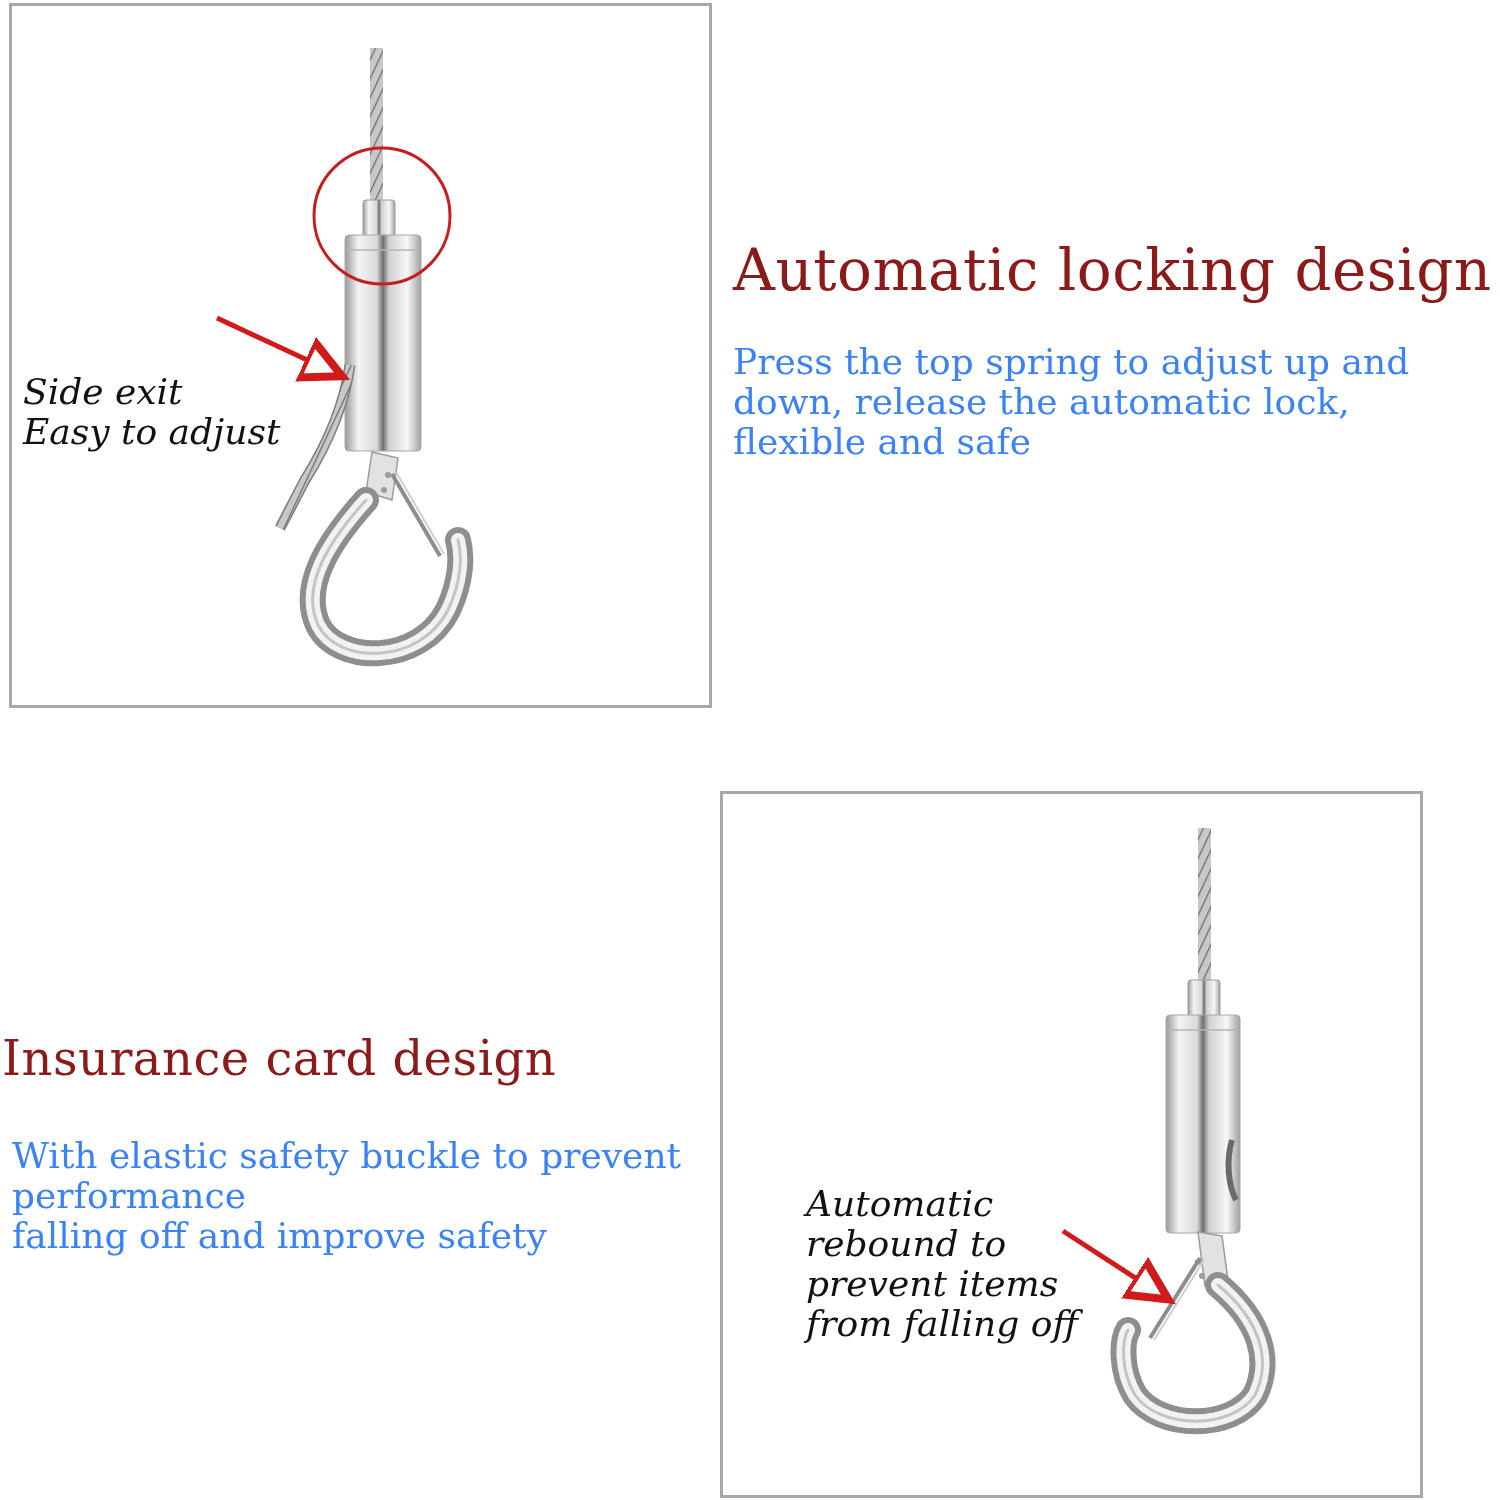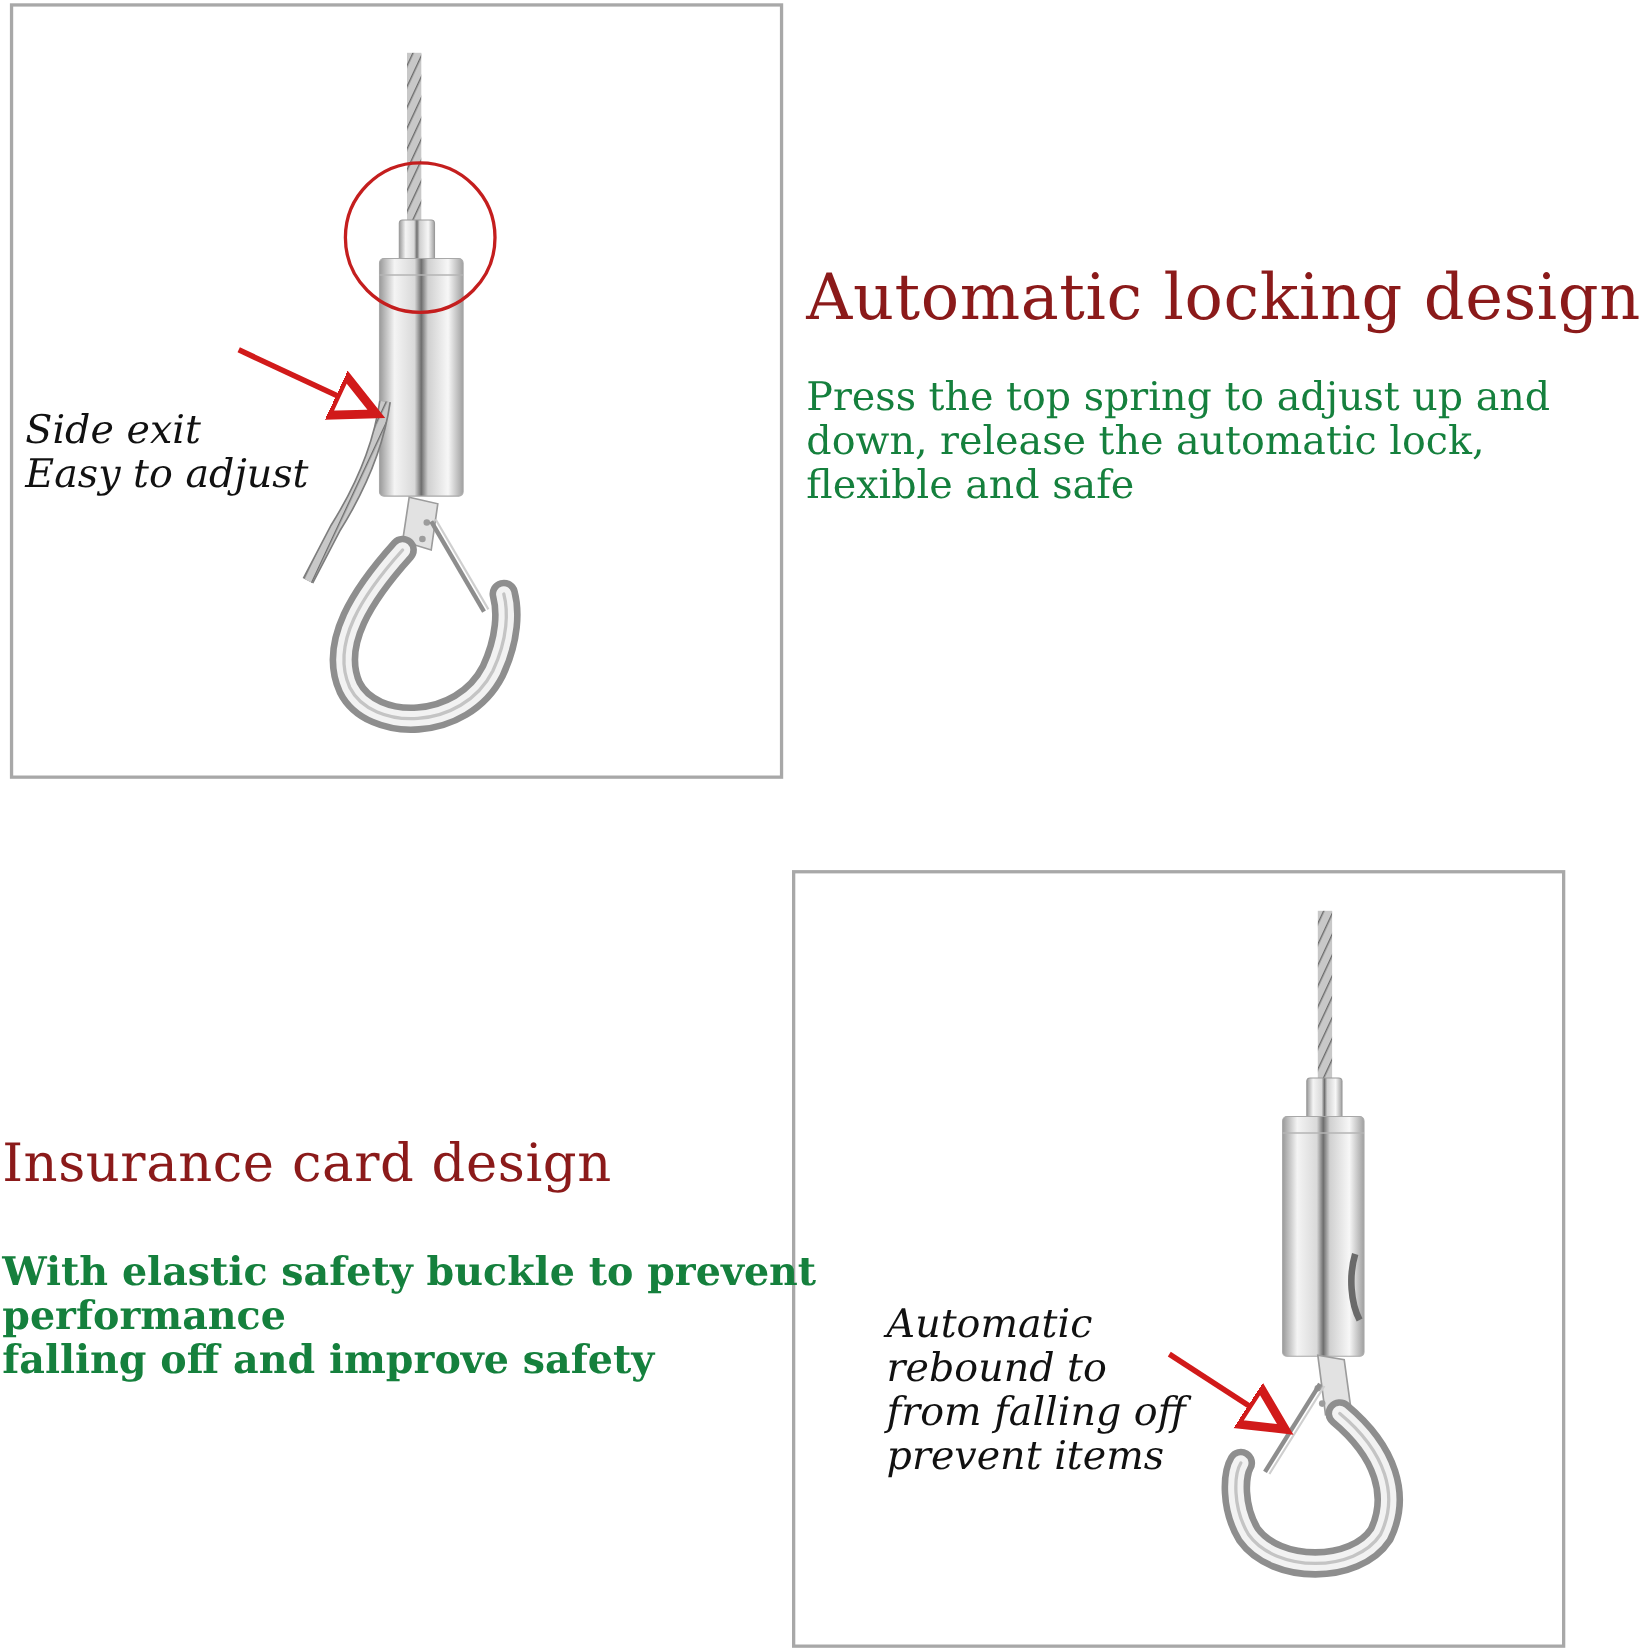--- a/index.html
+++ b/index.html
@@ -10,23 +10,23 @@
     .frame-1 { left: 9px; top: 3px; width: 703px; height: 705px; }
     .frame-2 { left: 720px; top: 791px; width: 703px; height: 707px; }
 
     .illus { position: absolute; left: 0; top: 0; }
 
     .heading { position: absolute; color: #8b1a1a; font-weight: normal; margin: 0; white-space: nowrap;
                letter-spacing: 0.5px; }
     .heading-1 { left: 733px; top: 236px; font-size: 58px; }
     .heading-2 { left: 2px; top: 1030px; font-size: 48px; }
 
-    .desc { position: absolute; color: #15803d; margin: 0; font-size: 36px; line-height: 40px; }
+    .desc { position: absolute; color: #3b82f6; margin: 0; font-size: 36px; line-height: 40px; }
     .desc-1 { left: 733px; top: 342px; width: 760px; }
-    .desc-2 { left: 2px; top: 1136px; width: 715px; font-weight: bold; }
+    .desc-2 { left: 12px; top: 1136px; width: 715px; }
 
     .callout { position: absolute; color: #111111; font-size: 36px; line-height: 40px; margin: 0; font-style: italic; }
     .callout-1 { left: 23px; top: 372px; width: 290px; }
     .callout-2 { left: 806px; top: 1184px; width: 320px; }
 
     .line { display: block; white-space: nowrap; }
   </style>
 </head>
 <body>
 
@@ -119,15 +119,15 @@
 <h2 class="heading heading-2">Insurance card design</h2>
 <p class="desc desc-2">
   <span class="line">With elastic safety buckle to prevent</span>
   <span class="line">performance</span>
   <span class="line">falling off and improve safety</span>
 </p>
 
 <div class="callout callout-2">
   <span class="line">Automatic</span>
   <span class="line">rebound to</span>
+  <span class="line">prevent items</span>
   <span class="line">from falling off</span>
-  <span class="line">prevent items</span>
 </div>
 
 </body></html>

